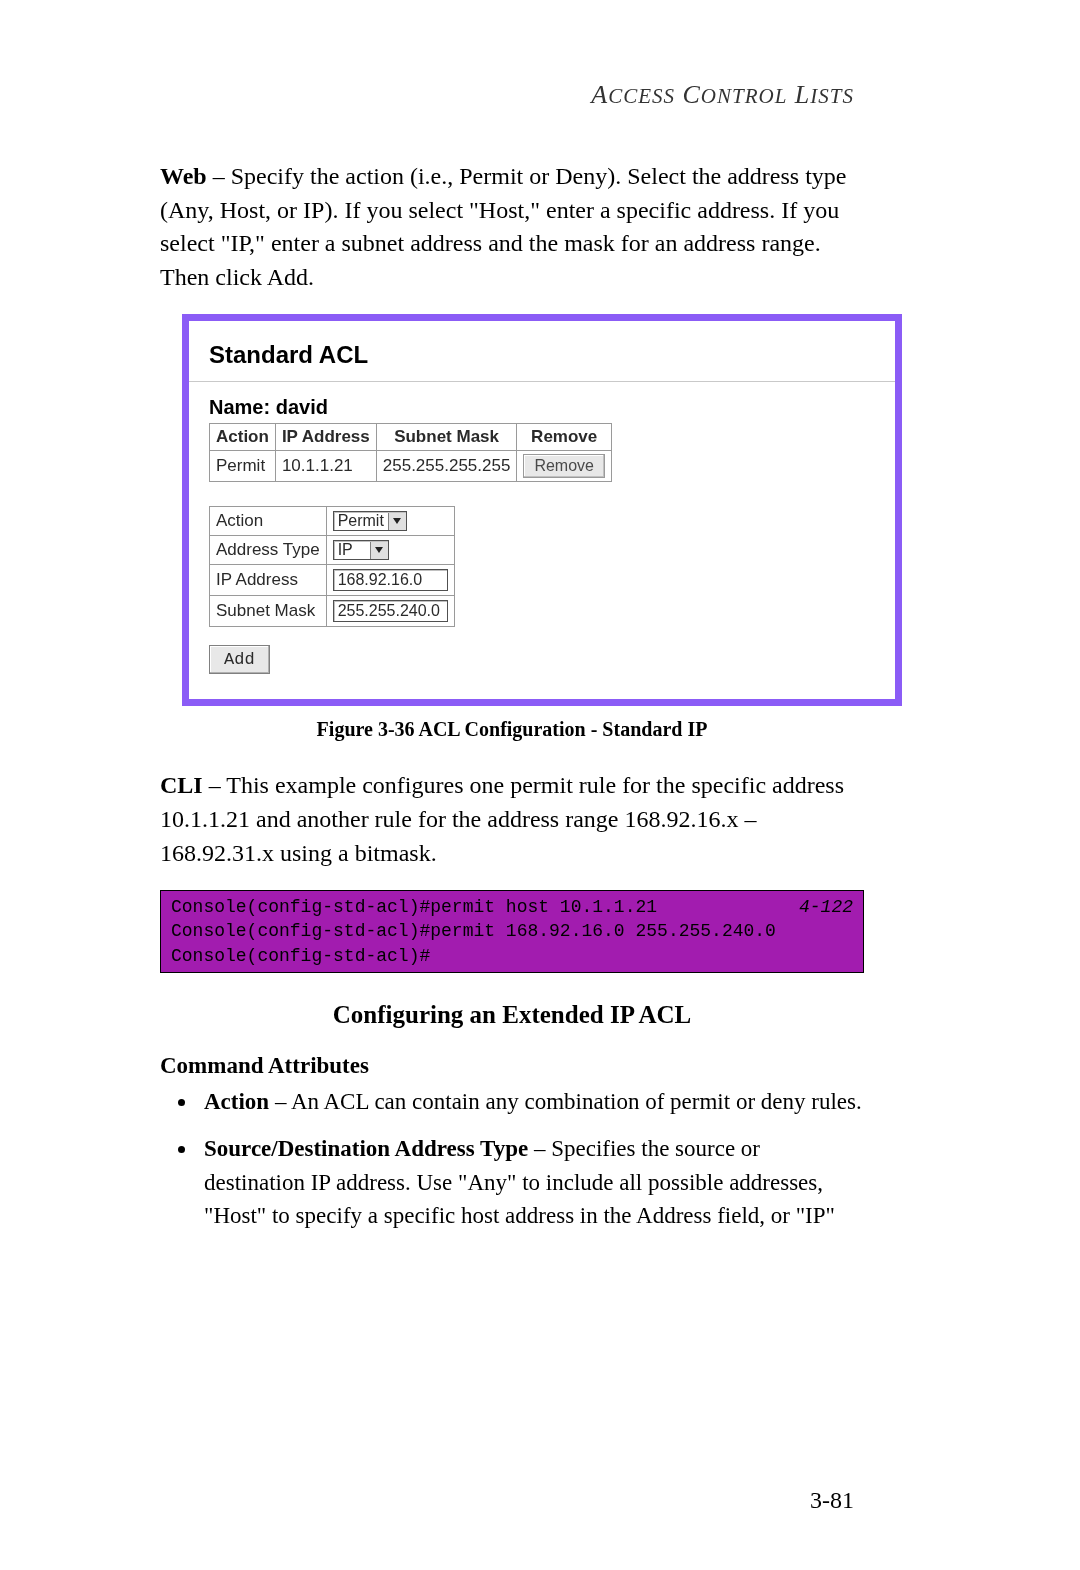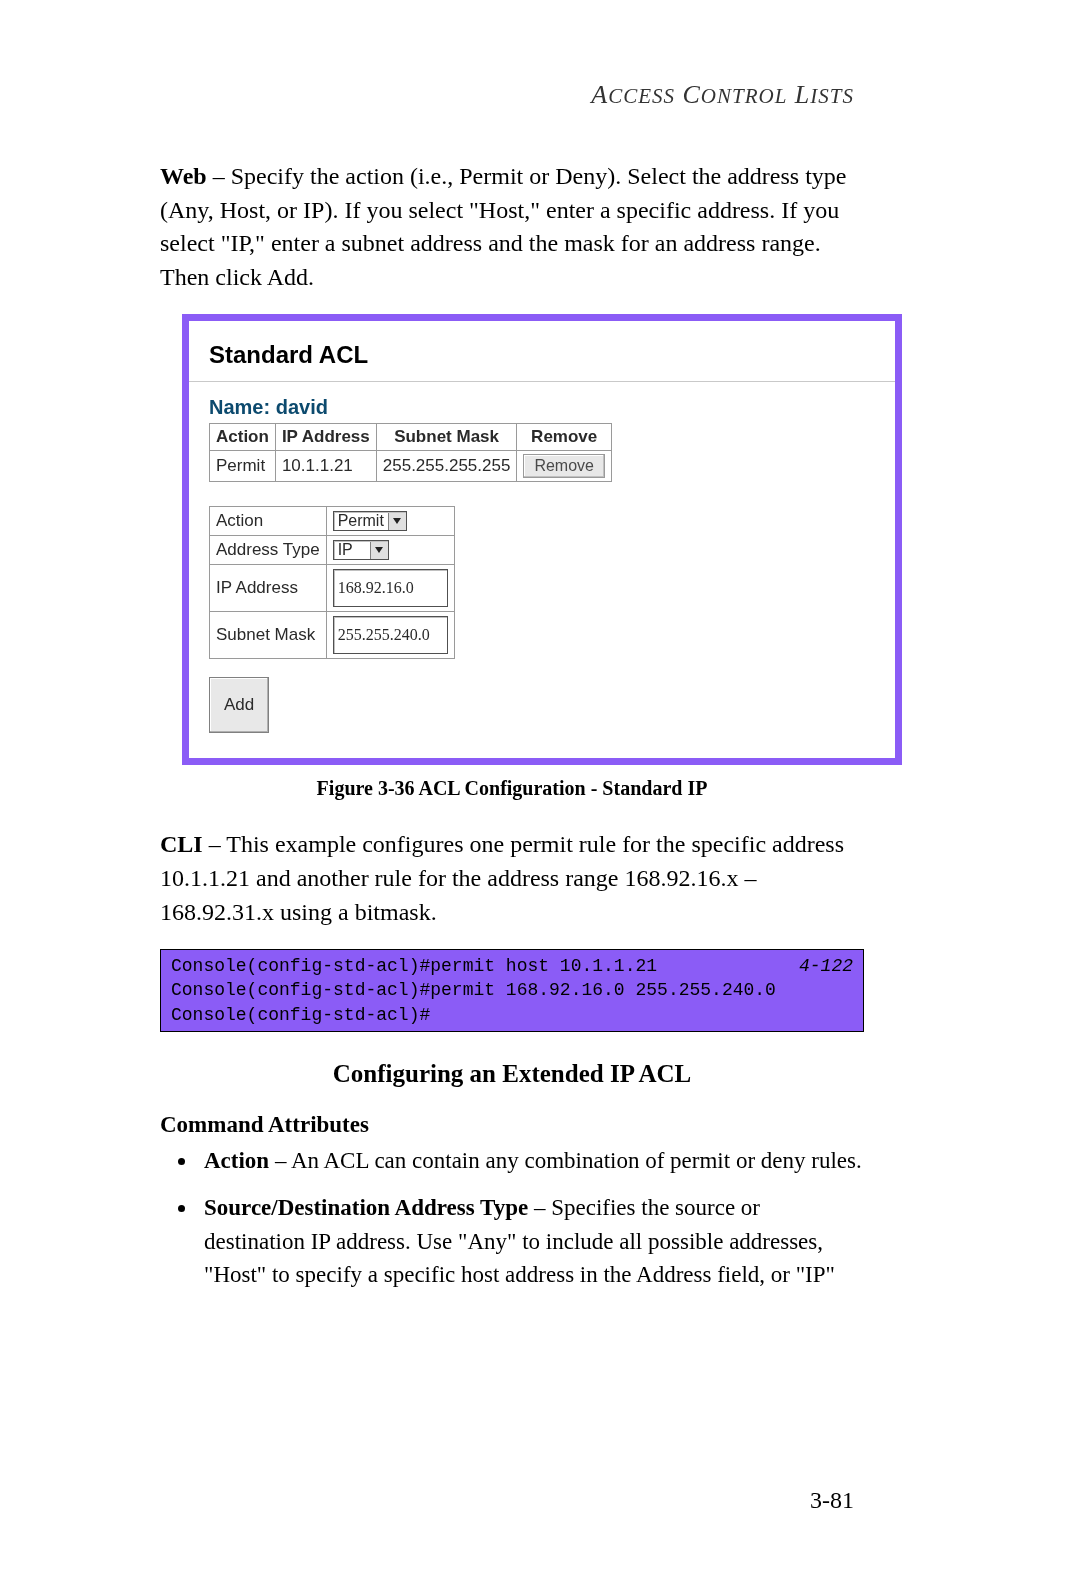--- a/index.html
+++ b/index.html
@@ -53,21 +53,21 @@
   .ui-title {
     font-family: Arial, Helvetica, sans-serif;
     font-weight: bold;
     font-size: 24px;
     color: #000;
   }
   .ui-name {
     font-family: Arial, Helvetica, sans-serif;
     font-weight: bold;
     font-size: 20px;
-    color: #0c4a6e;
+    color: #000000;
     margin-bottom: 4px;
   }
 
   table.data {
     border-collapse: collapse;
     font-family: Arial, Helvetica, sans-serif;
     font-size: 17px;
     color: #2a2a2a;
   }
   table.data th, table.data td {
@@ -88,22 +88,22 @@
     padding: 2px 10px;
     font-family: Arial, Helvetica, sans-serif;
     font-size: 16px;
     color: #4a4a4a;
     box-shadow: inset -1px -1px 0 #c0c0c0, inset 1px 1px 0 #fff;
   }
   .btn-add {
     display: inline-block;
     background: #e8e8e8;
     border: 1px solid #808080;
-    padding: 17px 14px;
-    font-family: Liberation Sans, sans-serif;
+    padding: 4px 14px;
+    font-family: Liberation Mono, monospace;
     font-size: 17px;
     color: #2a2a2a;
     box-shadow: inset -1px -1px 0 #b0b0b0, inset 1px 1px 0 #fff;
     margin-top: 18px;
   }
 
   table.form {
     border-collapse: collapse;
     font-family: Arial, Helvetica, sans-serif;
     font-size: 17px;
@@ -113,23 +113,23 @@
   table.form td {
     border: 1px solid #9a9a9a;
     padding: 4px 6px;
     background: #fff;
     vertical-align: middle;
   }
   .input {
     display: inline-block;
     border: 1px solid #505050;
     background: #fff;
-    font-family: Liberation Serif, serif;
+    font-family: Liberation Sans, sans-serif;
     font-size: 16px;
-    padding: 9px 4px;
+    padding: 1px 4px;
     color: #2a2a2a;
     box-shadow: inset 1px 1px 0 #c0c0c0;
   }
   .select {
     display: inline-flex;
     align-items: center;
     border: 1px solid #505050;
     background: #fff;
     font-family: Arial, Helvetica, sans-serif;
     font-size: 16px;
@@ -159,21 +159,21 @@
 
   .figure-caption {
     font-weight: bold;
     font-size: 20px;
     text-align: center;
     margin: 12px 0 28px 0;
   }
 
   .cli-box {
     border: 1px solid #000;
-    background: #8b5cf6;
+    background: #a21caf;
     margin: 10px 0 28px 0;
     padding: 4px 10px;
     font-family: "Courier New", Courier, monospace;
     font-size: 18px;
     line-height: 1.35;
     white-space: pre;
     overflow: hidden;
   }
   .cli-ref {
     float: right;

